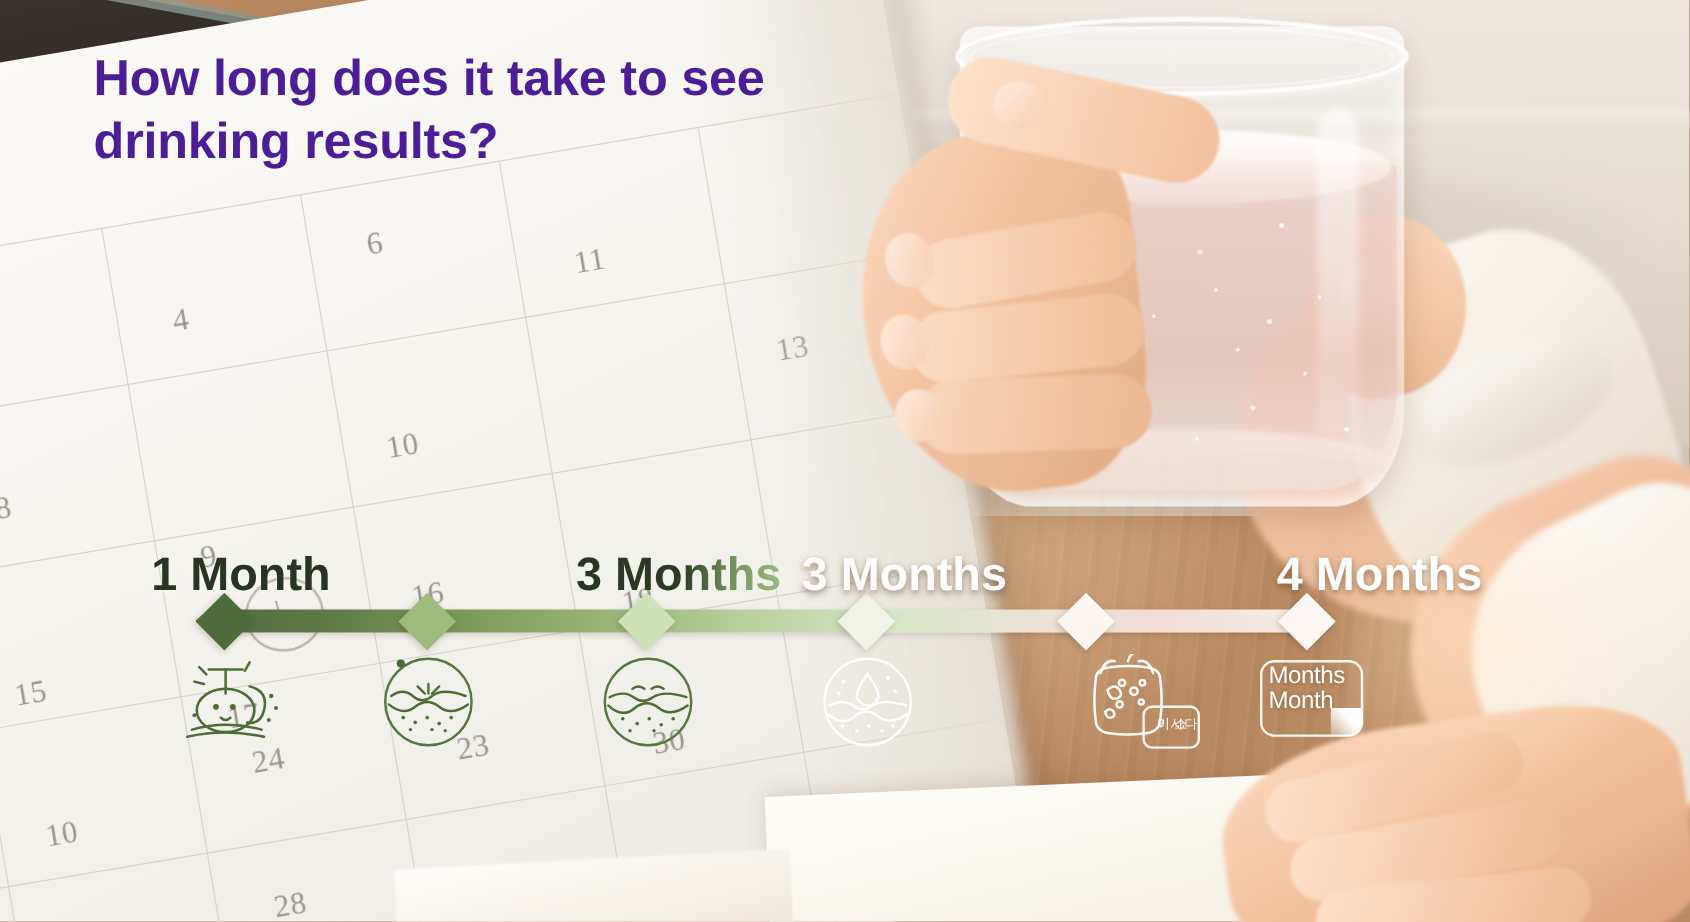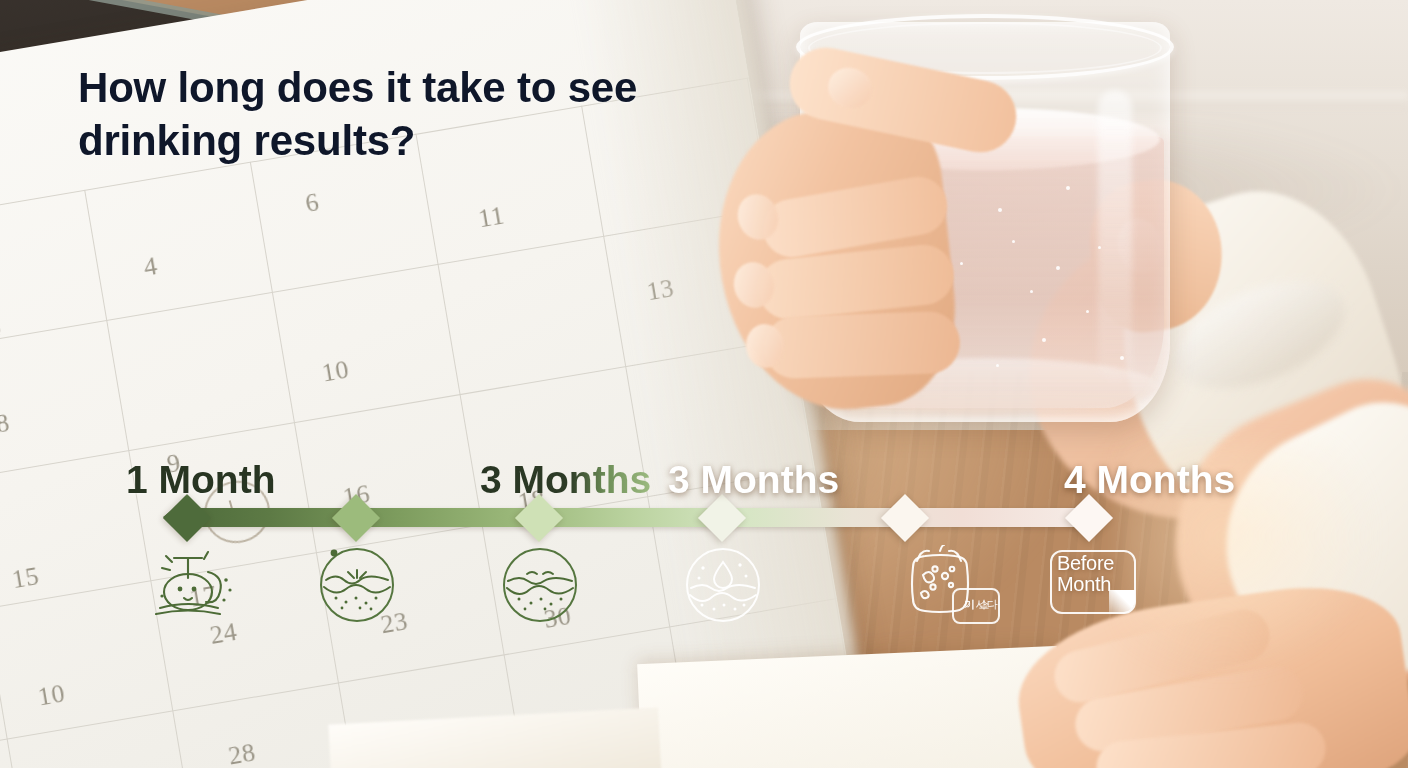--- a/index.html
+++ b/index.html
@@ -282,24 +282,23 @@
     border-radius:46% 30% 30% 50%;
     transform:rotate(-26deg); filter:blur(2.6px);
   }
 
   
   .overlay{ position:absolute; inset:0; }
 
   .headline{
     position:absolute; left:78px; top:38px; width:640px;
     font-size:42px; font-weight:700; line-height:1.27;
-    color:#0f172a;
+    color:#4c1d95;
     text-shadow:0 1px 3px rgba(255,255,255,.55);
     letter-spacing:-.2px;
-    margin-top:23px;
   }
 
   .timeline{ position:absolute; left:0; top:0; width:1408px; height:768px; }
 
   .track{
     position:absolute; left:178px; top:508px; width:912px; height:19px;
     background:linear-gradient(90deg,
       #4e6b3b 0%, #5d7a45 10%, #7d9c5e 24%, #9dba7c 38%,
       #bbd3a0 50%, #d6e6c4 62%, #eae3d6 74%,
       #f1ded6 86%, #f6ece7 100%);
@@ -627,20 +626,20 @@
       </div>
       <div class="small-tag">
         <span>
           <span>이 쇼</span><br>
           <span>기사다</span>
         </span>
       </div>
 
       <div class="ba-box"></div>
       <div class="ba-text">
-        <div>Before</div>
+        <div>Months</div>
         <div>Month</div>
       </div>
       <div class="ba-curl"></div>
 
     </div>
   </div>
 </div>
 
 </body></html>

